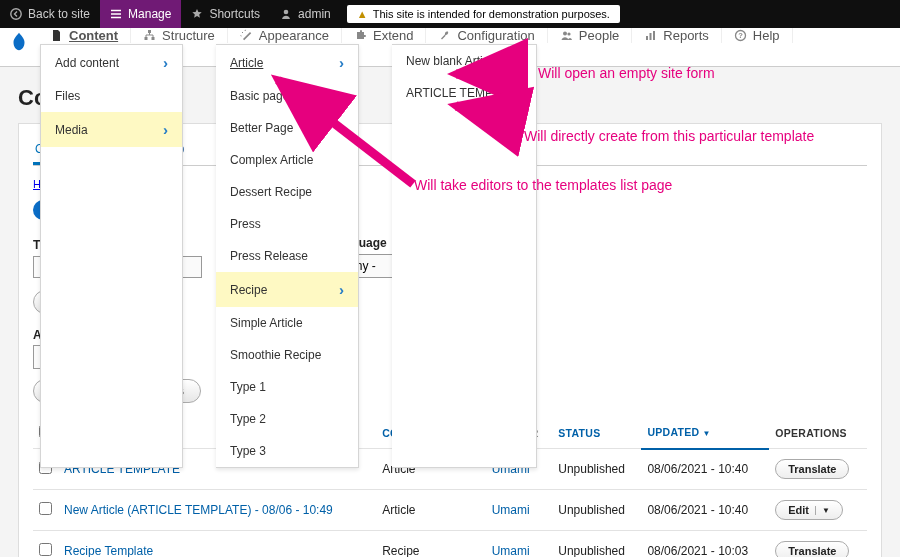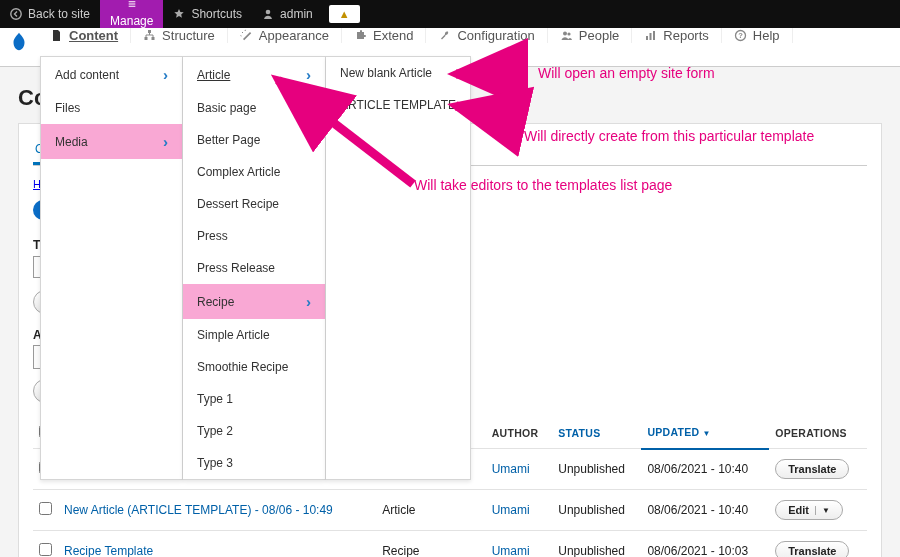--- a/index.html
+++ b/index.html
@@ -1,39 +1,39 @@
 <!DOCTYPE html>
 <html><head>
 <meta charset="utf-8">
 <style>
 * { margin: 0; padding: 0; box-sizing: border-box; font-family: -apple-system, "Helvetica Neue", Arial, sans-serif; }
 body { background: #f4f4f4; font-size: 13px; color: #222; width: 900px; height: 557px; overflow: hidden; position: relative; }
 
 
 .topbar { background: #0f0f0f; height: 28px; display: flex; align-items: center; color: #ccc; font-size: 12px; }
 .topbar .item { display: flex; align-items: center; padding: 0 10px; height: 100%; gap: 6px; cursor: pointer; }
-.topbar .active { background: #a21caf; color: #fff; flex-direction: column; }
+.topbar .active { background: #701a75; color: #fff; }
 .topbar .banner { background: #fff; color: #000; padding: 3px 10px; margin-left: 6px; border-radius: 2px; font-size: 11px; display: flex; align-items: center; gap: 5px; }
 .topbar .warn { color: #c29000; }
 
 
 .adminbar { background: #fff; height: 39px; display: flex; align-items: flex-start; border-bottom: 1px solid #ccc; padding-left: 38px; position: relative; }
 .logo-spot { position: absolute; left: 8px; top: 3px; }
 .drupal-logo { fill: #0b6dc6; }
 .adminbar .tab { display: flex; align-items: center; gap: 6px; padding: 0 12px; color: #555; font-size: 13px; cursor: pointer; border-right: 1px solid #eee; }
 .adminbar .tab.active { background: #fff; }
 .adminbar .tab.active span.lbl { text-decoration: underline; font-weight: bold; }
 
 
-.flyout { position: absolute; top: 56px; left: 40px; display: flex; z-index: 50; }
+.flyout { position: absolute; top: 44px; left: 40px; display: flex; z-index: 50; gap: 33px; }
 .flyout .col { background: #fff; border: 1px solid #d5d5d5; min-width: 143px; box-shadow: 0 2px 4px rgba(0,0,0,.1); }
 .flyout .col + .col { border-left: none; }
 .flyout .row { padding: 9px 14px; font-size: 12px; color: #333; display: flex; justify-content: space-between; align-items: center; cursor: pointer; }
 .flyout .row.hasmore::after { content: "›"; color: #257cc6; font-weight: bold; font-size: 15px; }
-.flyout .row.hl { background: #f9a8d4; }
+.flyout .row.hl { background: #fef9c3; }
 .flyout .row.ul span { text-decoration: underline; }
 
 
 .page { padding: 0 18px; }
 .page h1 { font-size: 22px; font-weight: 600; margin: 18px 0 12px; color: #222; }
 .whitebox { background: #fff; border: 1px solid #ddd; padding: 12px 14px; }
 .tabs { display: flex; gap: 22px; border-bottom: 1px solid #ccc; margin-bottom: 12px; }
 .tabs .t { padding: 6px 2px; color: #3a6ea5; font-size: 12px; cursor: pointer; }
 .tabs .t.active { color: #0073bb; border-bottom: 3px solid #0073bb; font-weight: 500; }
 .crumbs { font-size: 11px; color: #3a6ea5; margin-bottom: 10px; }
@@ -88,20 +88,21 @@
   </div>
   <div class="item">
     <svg width="12" height="12" viewBox="0 0 12 12">
         <circle cx="6" cy="4" r="2.3" fill="#aaa"></circle>
         <path d="M2 11c.6-2.3 2.2-3.2 4-3.2s3.4.9 4 3.2z" fill="#aaa"></path>
       </svg>
     <span>admin</span>
   </div>
   <div class="banner">
     <span class="warn">▲</span>
+    <span>This site is intended for demonstration purposes.</span>
   </div>
 </div>
 
 <div class="adminbar">
   <span class="logo-spot">
     <svg class="drupal-logo" width="22" height="22" viewBox="0 0 24 24">
         <path d="M12 2c-2 3-6 5.8-6 10.4C6 17.3 8.8 21 12 21s6-3.7 6-8.6C18 7.8 14 5 12 2z"></path>
       </svg>
   </span>
   <div class="tab active">

